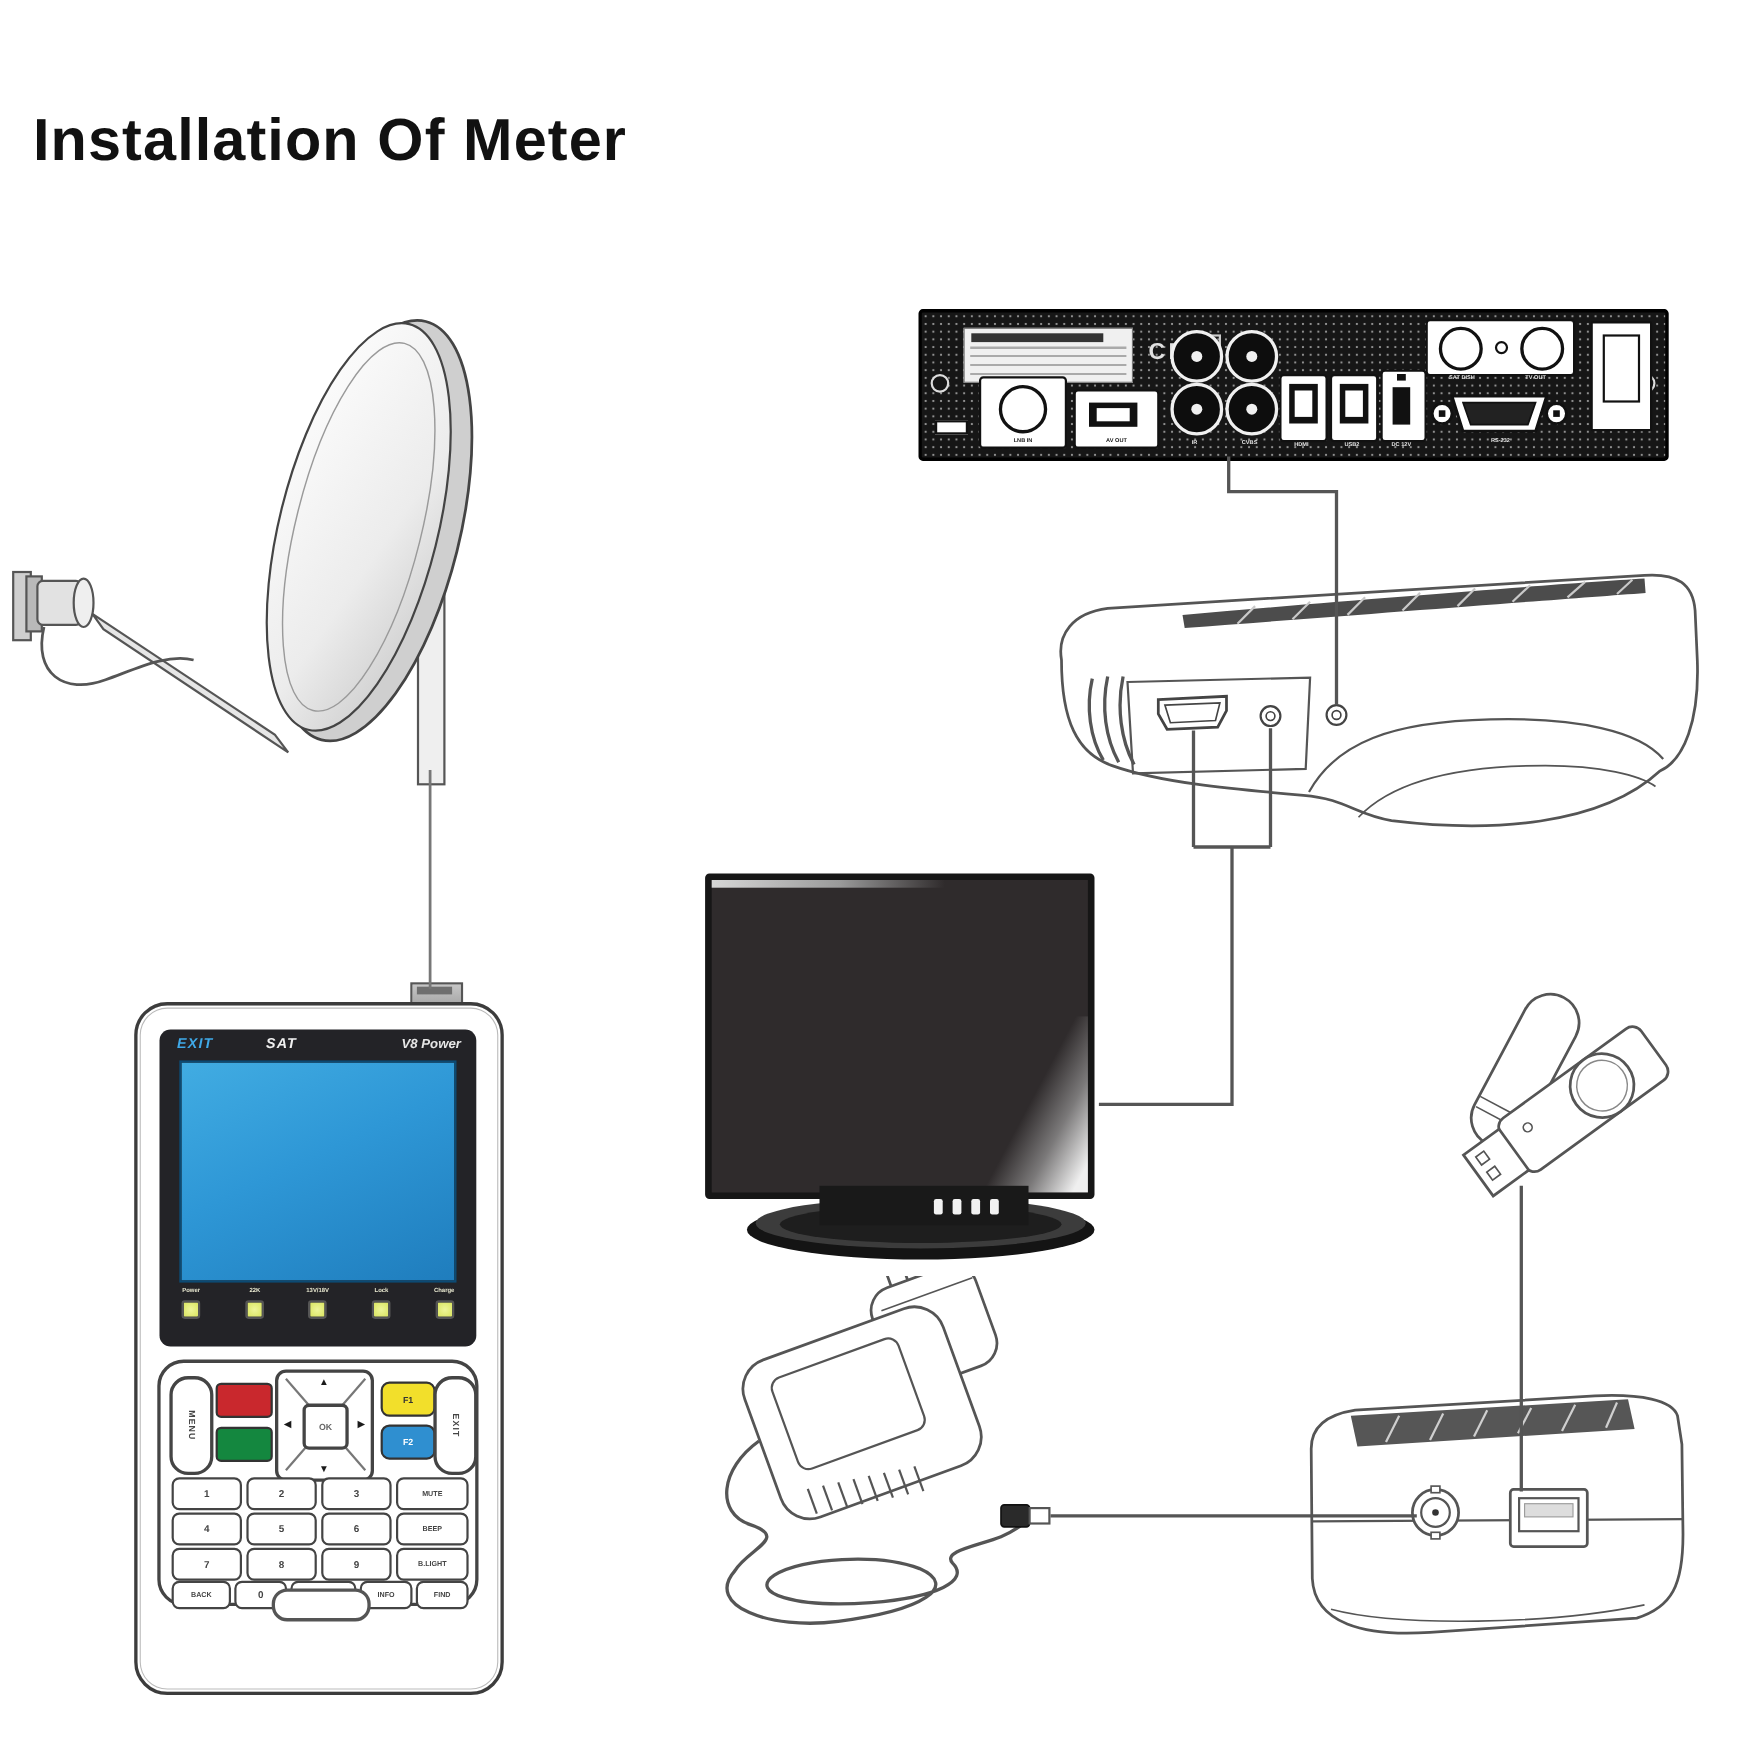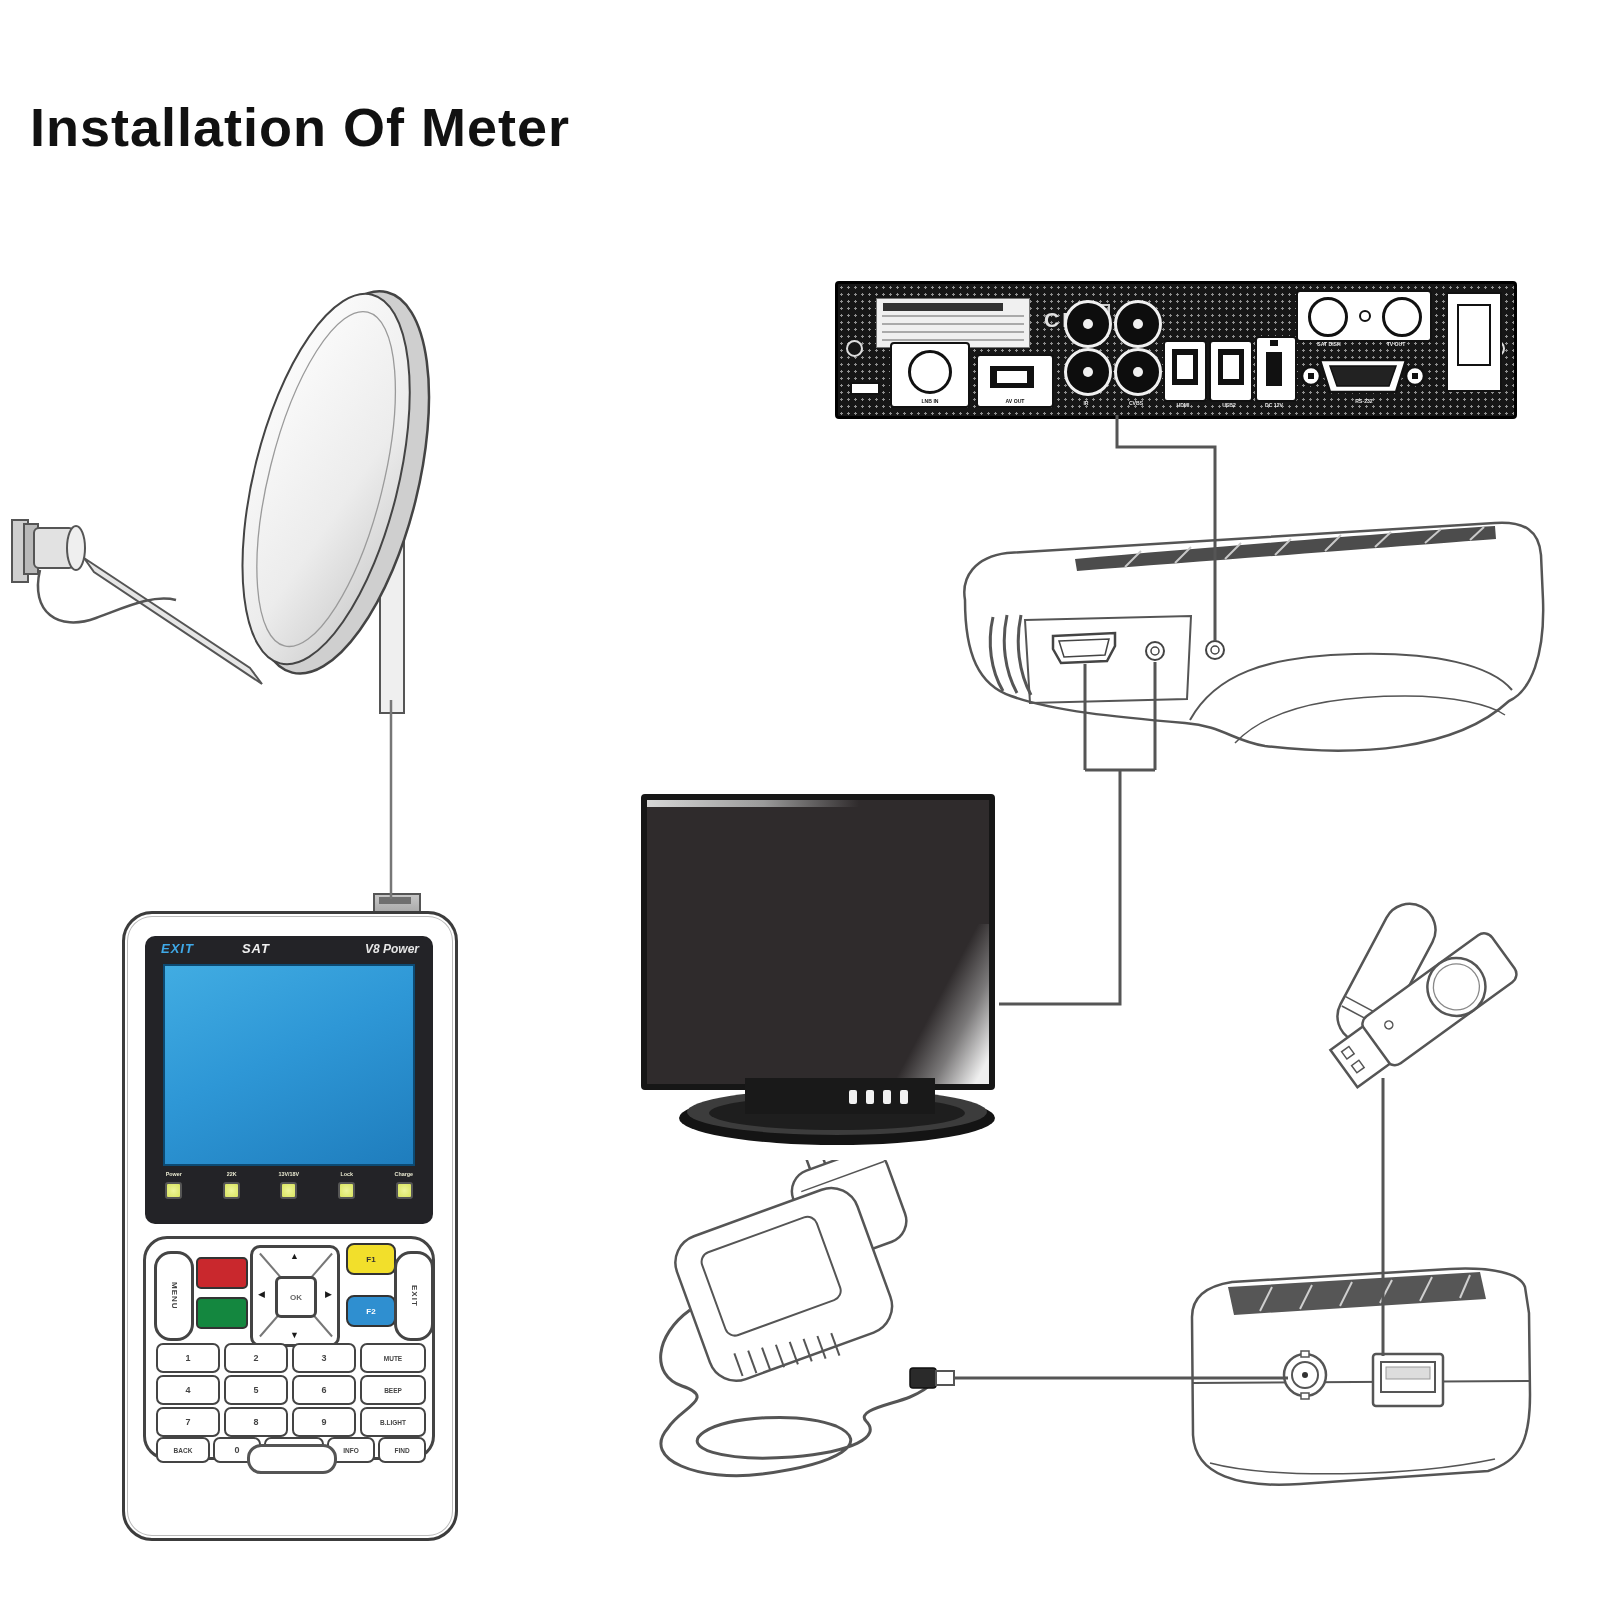--- a/index.html
+++ b/index.html
@@ -287,21 +287,21 @@
         <div class="abs k-color" style="left:50px;top:58px;background:var(--btn_green)"></div>
         <div class="abs k-dpad">
           <div class="abs dp-diag" style="transform:rotate(49deg)"></div>
           <div class="abs dp-diag" style="transform:rotate(-49deg)"></div>
           <span class="dp-arrow" style="left:37px;top:4px">▲</span>
           <span class="dp-arrow" style="left:37px;bottom:4px">▼</span>
           <span class="dp-arrow" style="left:5px;top:42px">◀</span>
           <span class="dp-arrow" style="right:5px;top:42px">▶</span>
           <div class="abs dp-ok">OK</div>
         </div>
-        <div class="abs k-fn" style="left:200px;top:4px;background:var(--btn_yellow);color:#333">F1</div>
+        <div class="abs k-fn" style="left:200px;top:17px;background:var(--btn_yellow);color:#333">F1</div>
         <div class="abs k-fn" style="left:200px;top:56px;background:var(--btn_blue);color:#fff">F2</div>
         <div class="abs k-side" style="left:248px;top:12px">
             <span>EXIT</span>
           </div>
 
         <div class="abs k-btn" style="left:10px;top:104px;width:60px">1</div>
         <div class="abs k-btn" style="left:78px;top:104px;width:60px">2</div>
         <div class="abs k-btn" style="left:146px;top:104px;width:60px">3</div>
         <div class="abs k-btn small" style="left:214px;top:104px;width:62px">MUTE</div>
 

